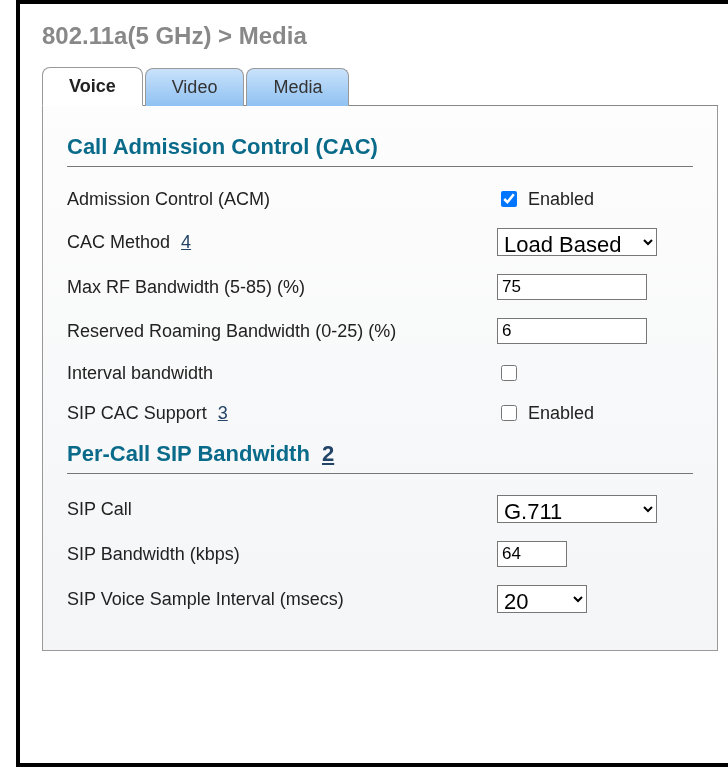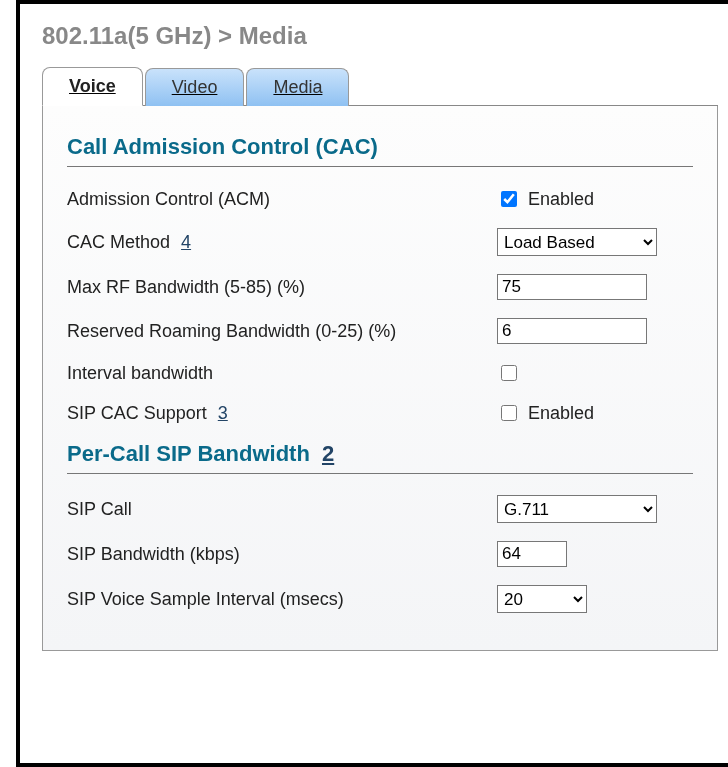--- a/index.html
+++ b/index.html
@@ -20,21 +20,20 @@
   .breadcrumb {
     font-size: 24px;
     color: #888;
     font-weight: bold;
     margin-bottom: 16px;
   }
   .tabs {
     display: flex;
     align-items: flex-end;
     border-bottom: 1px solid #888;
-    text-decoration: underline;
   }
   .tab {
     padding: 8px 26px;
     font-size: 18px;
     border: 1px solid #999;
     border-bottom: none;
     border-top-left-radius: 8px;
     border-top-right-radius: 8px;
     margin-right: 2px;
     cursor: pointer;
@@ -95,21 +94,21 @@
   input[type="text"] {
     font-size: 17px;
     padding: 2px 4px;
     border: 1px solid #777;
     background: #fff;
     height: 26px;
   }
   .w-wide { width: 150px; }
   .w-med { width: 70px; }
   select {
-    font-size: 17px;
+    font-size: 22px;
     padding: 2px 2px;
     border: 1px solid #777;
     background: #fff;
     height: 28px;
   }
   .sel-wide { width: 160px; }
   .sel-med { width: 90px; }
   input[type="checkbox"] {
     width: 16px;
     height: 16px;

